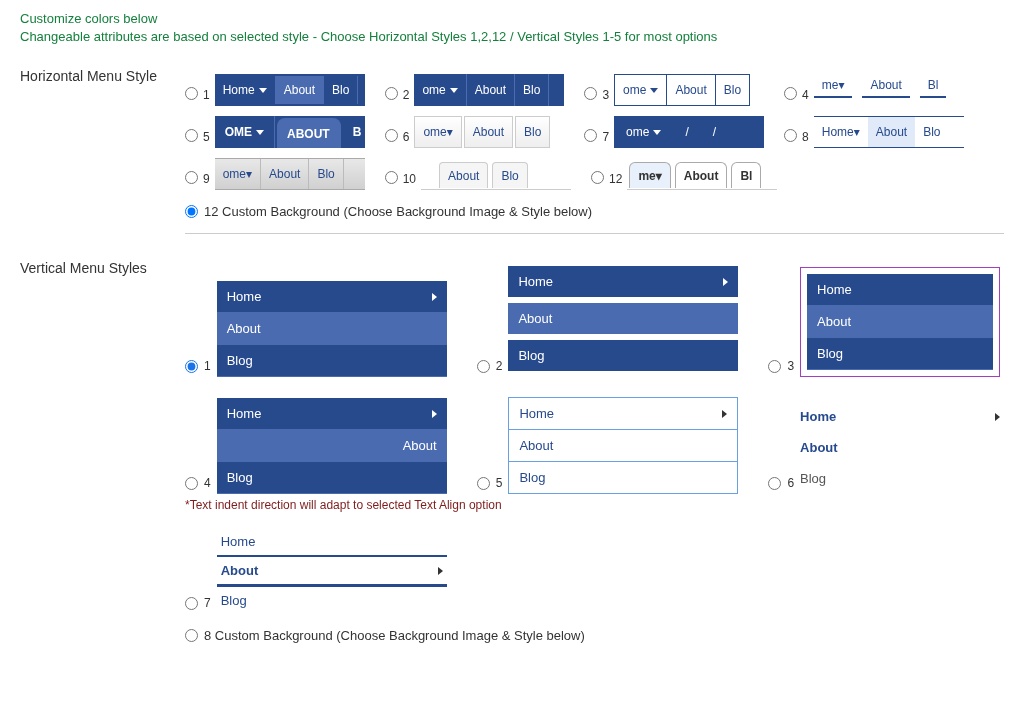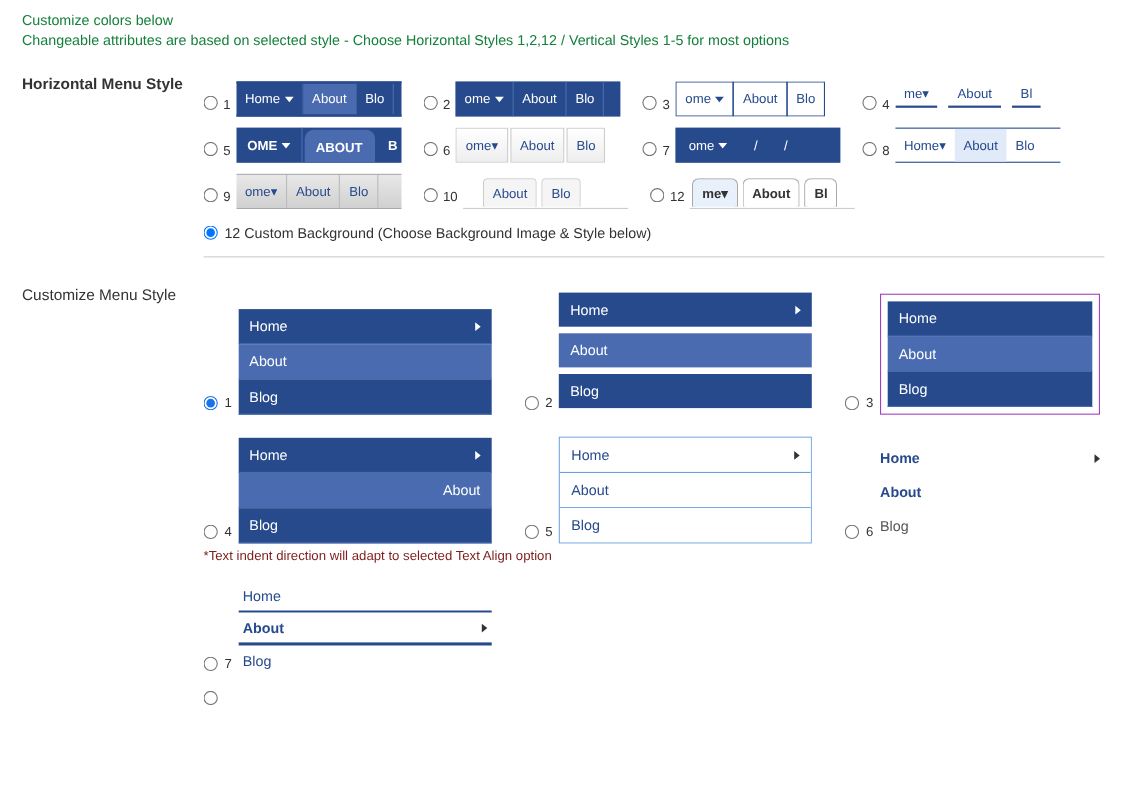--- a/index.html
+++ b/index.html
@@ -74,21 +74,21 @@
 <body>
 
 <div class="row">
   <div class="content-col">
     <div class="desc-line">Customize colors below</div>
     <div class="desc-line">Changeable attributes are based on selected style - Choose Horizontal Styles 1,2,12 / Vertical Styles 1-5 for most options</div>
   </div>
 </div>
 
 <div class="row" style="margin-top:18px;">
-  <div class="label-col section-label" style="font-weight:bold;">Horizontal Menu Style</div>
+  <div class="label-col section-label" style="font-weight:normal;">Horizontal Menu Style</div>
   <div class="content-col">
     <div class="style-grid">
 
       <div class="style-option">
         <input type="radio" name="hstyle" style="">
         <span class="style-num">1</span>
         <div class="preview h1 bordered">
           <div class="h-item">
               <span>Home</span>
               <span class="tri-down"></span>
@@ -215,21 +215,21 @@
     <div class="custom-row">
       <input type="radio" name="hstyle" checked="" style="">
       <span>12 Custom Background (Choose Background Image &amp; Style below)</span>
     </div>
 
     <hr class="sep">
   </div>
 </div>
 
 <div class="row">
-  <div class="label-col section-label" style="font-weight:normal;">Customize Menu Style</div>
+  <div class="label-col section-label" style="font-weight:normal;">Vertical Menu Styles</div>
   <div class="content-col">
 
     <div class="v-grid">
 
       <div class="v-option">
         <input type="radio" name="vstyle" checked="" style="">
         <span class="style-num">1</span>
         <div class="v-preview v1">
           <div class="v-item">
               <span>Home</span>
@@ -316,16 +316,17 @@
               <span>About</span>
               <span class="tri-right" style="color:#333;"></span>
             </div>
           <div class="v-item" style="font-weight:normal;border-bottom:none;">Blog</div>
         </div>
       </div>
     </div>
 
     <div class="custom-row">
       <input type="radio" name="vstyle" style="">
+      <span>8 Custom Background (Choose Background Image &amp; Style below)</span>
     </div>
 
   </div>
 </div>
 
 </body></html>

